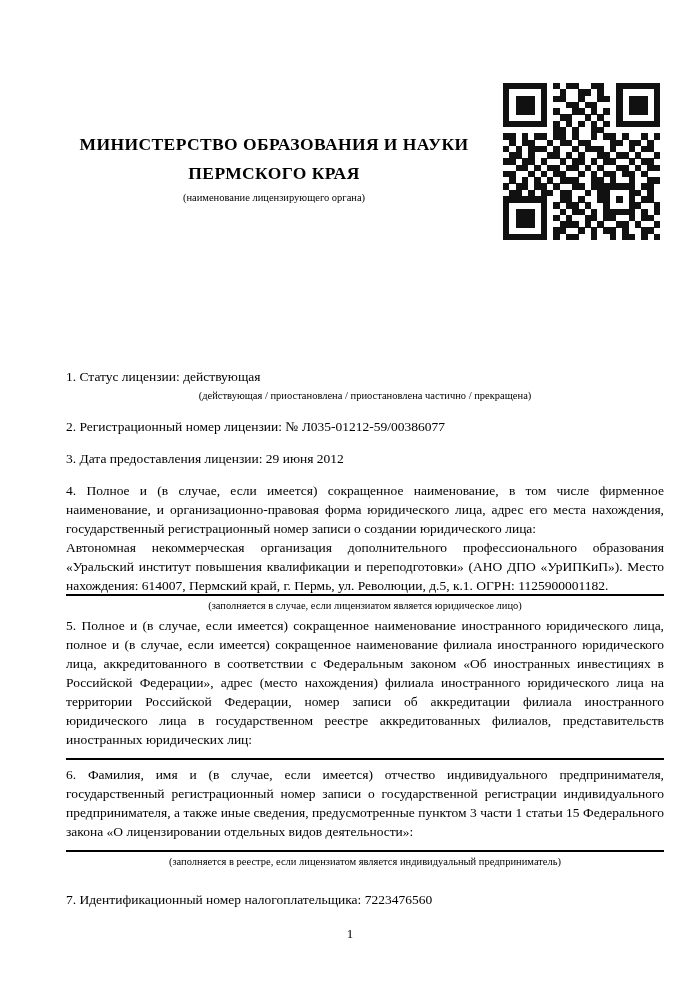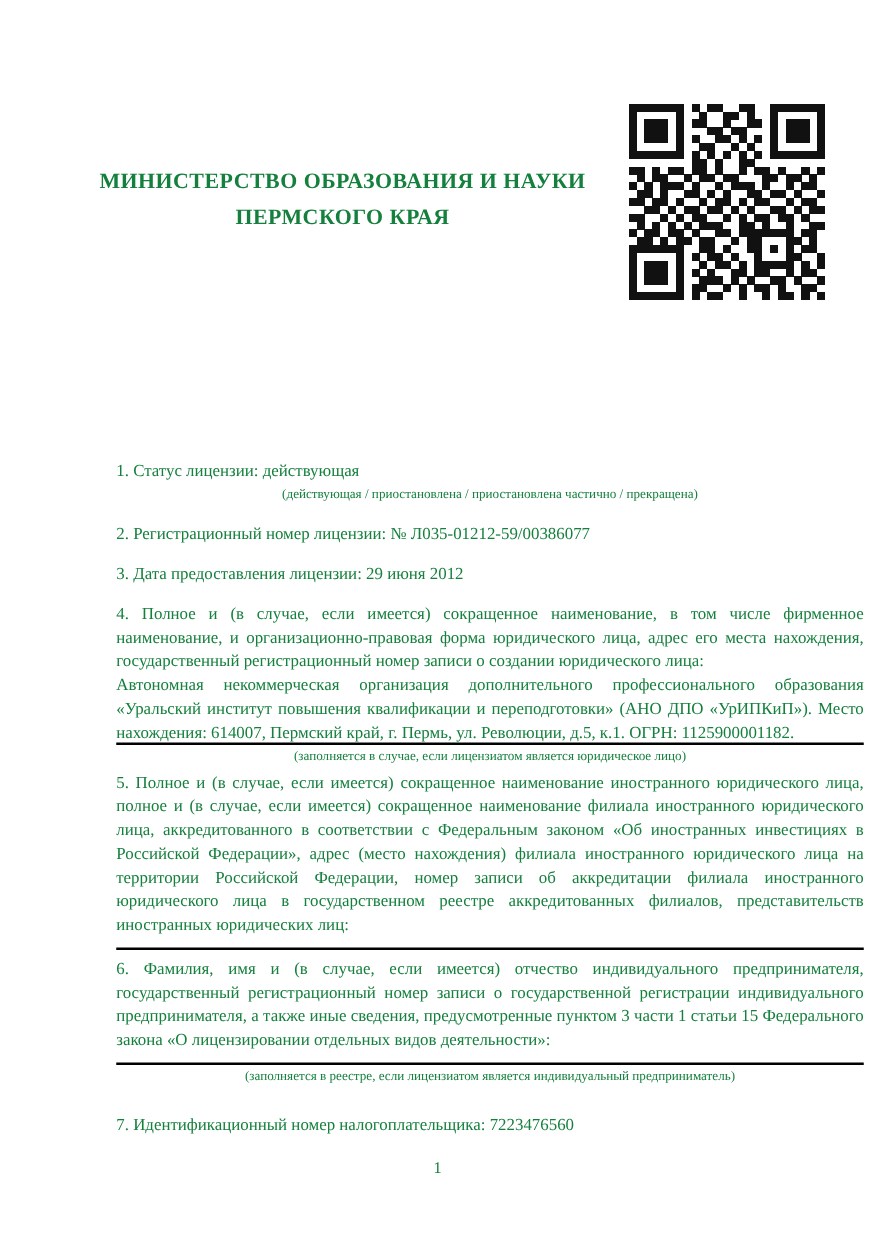--- a/index.html
+++ b/index.html
@@ -2,21 +2,21 @@
 <html lang="ru"><head>
 <meta charset="utf-8">
 <style>
   html, body { margin: 0; padding: 0; background: #ffffff; }
   .page {
     position: relative;
     width: 700px;
     height: 989px;
     background: #ffffff;
     font-family: "Liberation Serif", "DejaVu Serif", serif;
-    color: #15803d;
+    color: #000000;
     overflow: hidden;
   }
   .qr-box {
     position: absolute;
     left: 503px;
     top: 83px;
     width: 157px;
     height: 157px;
   }
   .header {
@@ -41,21 +41,21 @@
   .header .caption { margin-top: 3px; }
   .doc-title {
     position: absolute;
     left: 66px;
     top: 301px;
     width: 598px;
     text-align: center;
     font-size: 13.5px;
     line-height: 21px;
   }
-  .s { position: absolute; left: 66px; width: 598px; margin-left: 27px; }
+  .s { position: absolute; left: 66px; width: 598px; }
   .body { font-size: 13.5px; line-height: 19px; }
   .just { text-align: justify; }
   .s1 { top: 367px; }
   .s1 .caption { margin-top: 3px; }
   .s2 { top: 417px; }
   .s3 { top: 449px; }
   .s4 { top: 481px; }
   .s5 { top: 616px; }
   .s6 { top: 765px; }
   .s7 { top: 890px; }
@@ -417,20 +417,21 @@
         <rect x="17" y="24" width="1.03" height="1.03"></rect>
         <rect x="19" y="24" width="1.03" height="1.03"></rect>
         <rect x="20" y="24" width="1.03" height="1.03"></rect>
         <rect x="22" y="24" width="1.03" height="1.03"></rect>
         <rect x="24" y="24" width="1.03" height="1.03"></rect>
       </svg></div>
 
   <div class="header">
     <div class="h-line">МИНИСТЕРСТВО ОБРАЗОВАНИЯ И НАУКИ</div>
     <div class="h-line">ПЕРМСКОГО КРАЯ</div>
+    <div class="caption">(наименование лицензирующего органа)</div>
   </div>
 
 
   <section class="s s1">
     <div class="body">1. Статус лицензии: действующая</div>
     <div class="caption">(действующая / приостановлена / приостановлена частично / прекращена)</div>
   </section>
 
   <section class="s s2">
     <div class="body">2. Регистрационный номер лицензии: № Л035-01212-59/00386077</div>

